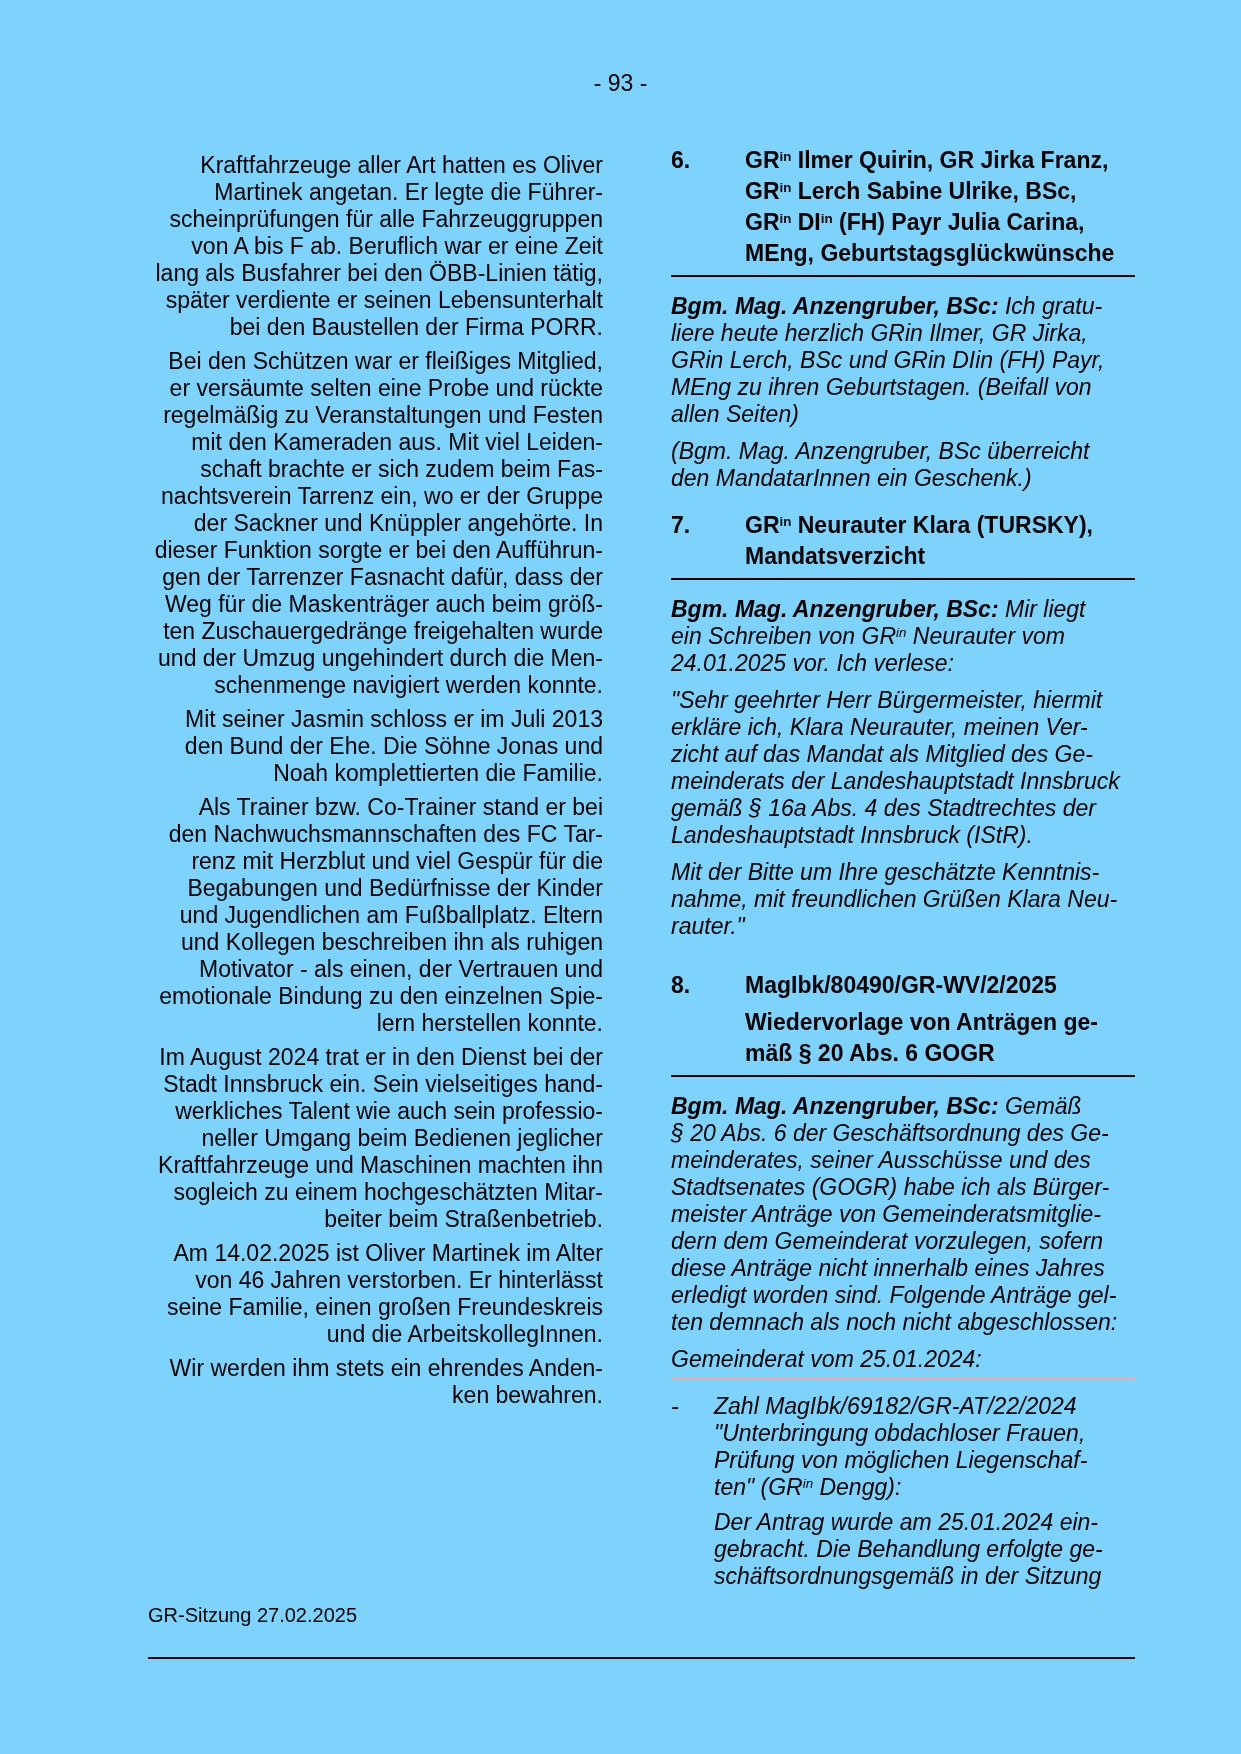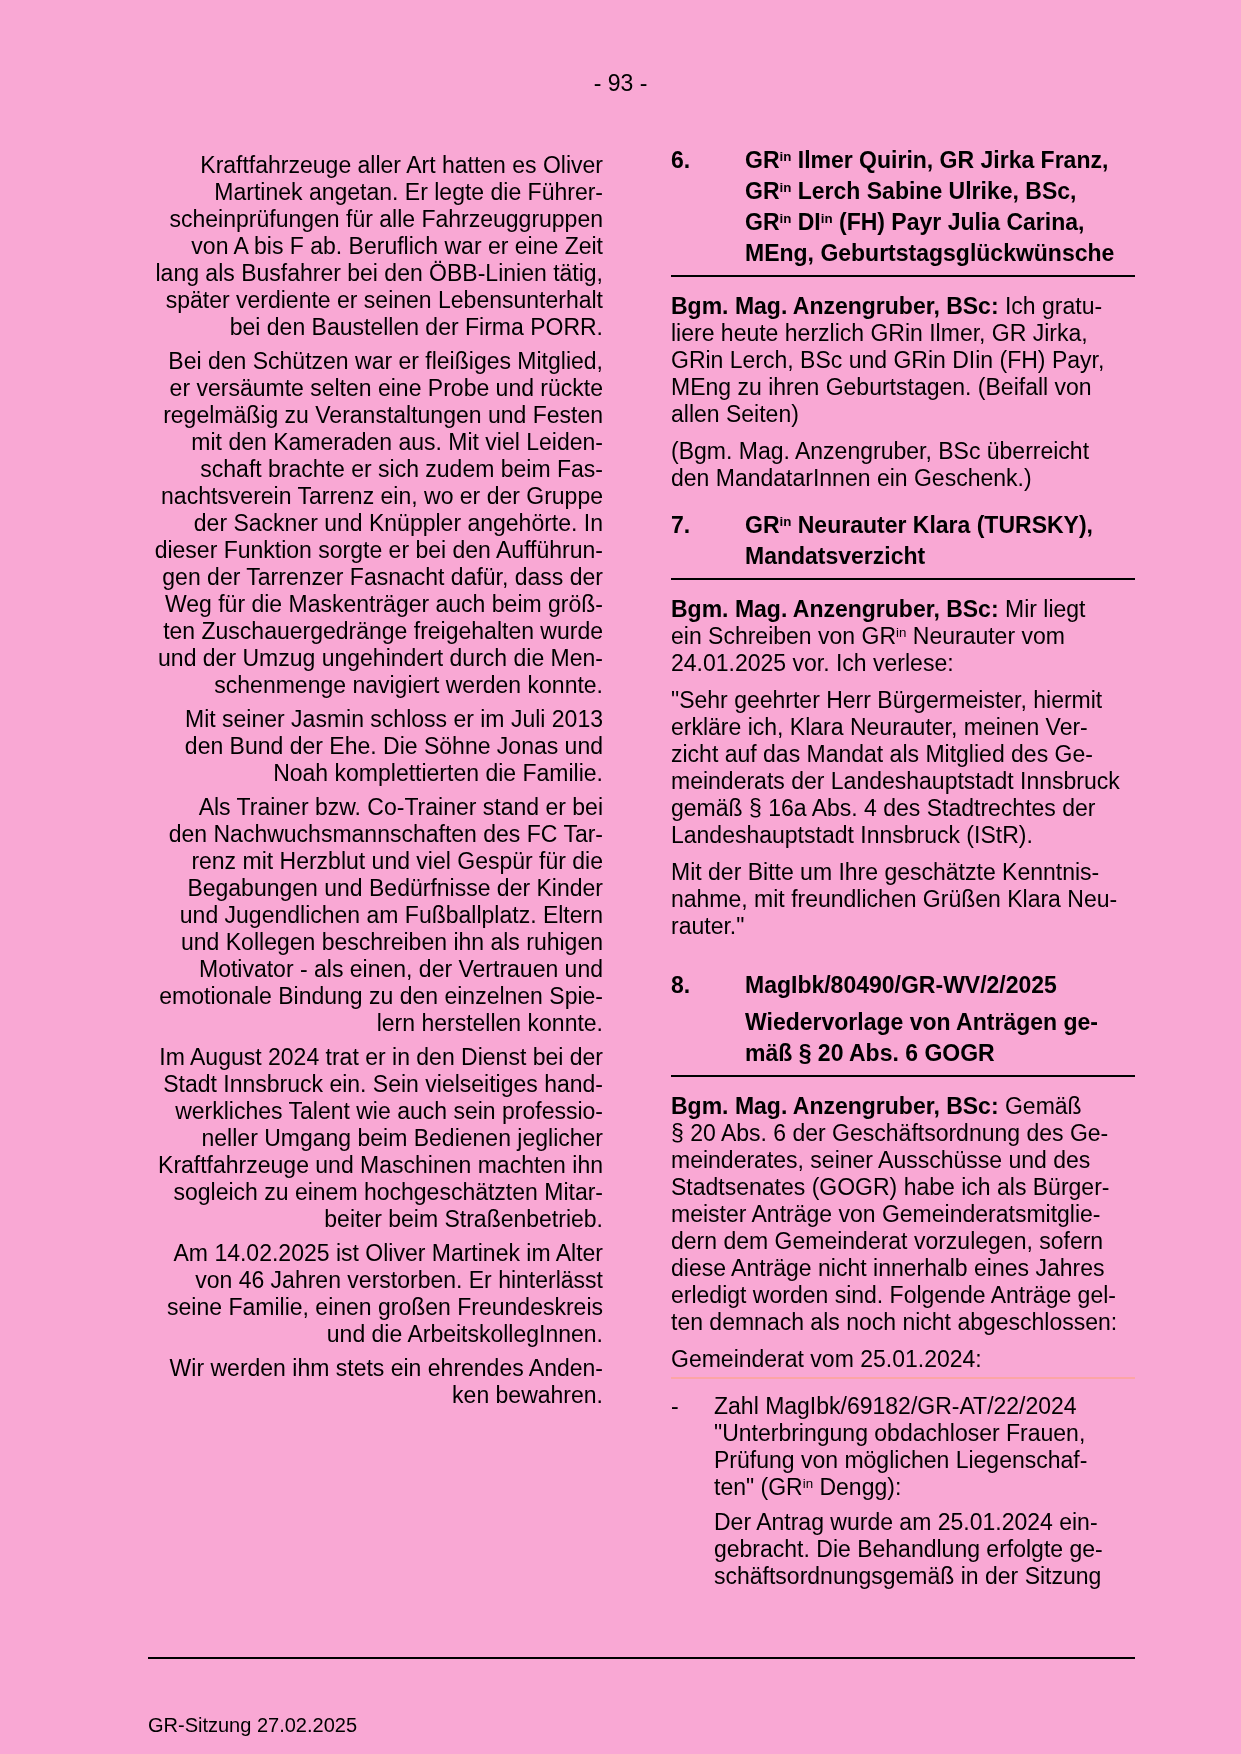--- a/index.html
+++ b/index.html
@@ -4,21 +4,21 @@
 <style>
   html, body {
     margin: 0;
     padding: 0;
     background: #ffffff;
   }
   .page {
     position: relative;
     width: 1241px;
     height: 1754px;
-    background: #f9a8d4;
+    background: #7dd3fc;
     color: #000000;
     font-family: "Liberation Sans", "DejaVu Sans", sans-serif;
     font-size: 23px;
     line-height: 27px;
     overflow: hidden;
   }
   .pageno {
     position: absolute;
     top: 70px;
     left: 0;
@@ -53,21 +53,21 @@
     font-weight: bold;
     line-height: 31px;
     border-bottom: 2px solid #000;
     padding-bottom: 6px;
   }
   .hrow { display: flex; }
   .hrow.sub { margin-top: 6px; }
   .num { flex: 0 0 74px; }
   .htxt { white-space: nowrap; }
 
-  .body { margin-top: 16px; }
+  .body { margin-top: 16px; font-style: italic; }
   .body p, .body div { white-space: nowrap; }
 
   .underlined {
     border-bottom: 2px solid #fca5a5;
     padding-bottom: 4px;
     margin-top: 10px;
   }
   .bullet { display: flex; margin-top: 14px; }
   .bullet .bnum { flex: 0 0 43px; }
   .indent { margin-left: 43px; margin-top: 8px; }
@@ -80,21 +80,21 @@
 
   .footer-rule {
     position: absolute;
     top: 1657px;
     left: 148px;
     width: 987px;
     border-top: 2px solid #000;
   }
   .footer {
     position: absolute;
-    top: 1713px;
+    top: 1603px;
     left: 148px;
     font-size: 20px;
     line-height: 24px;
   }
 </style>
 </head>
 <body>
 
 <div class="page">
 

